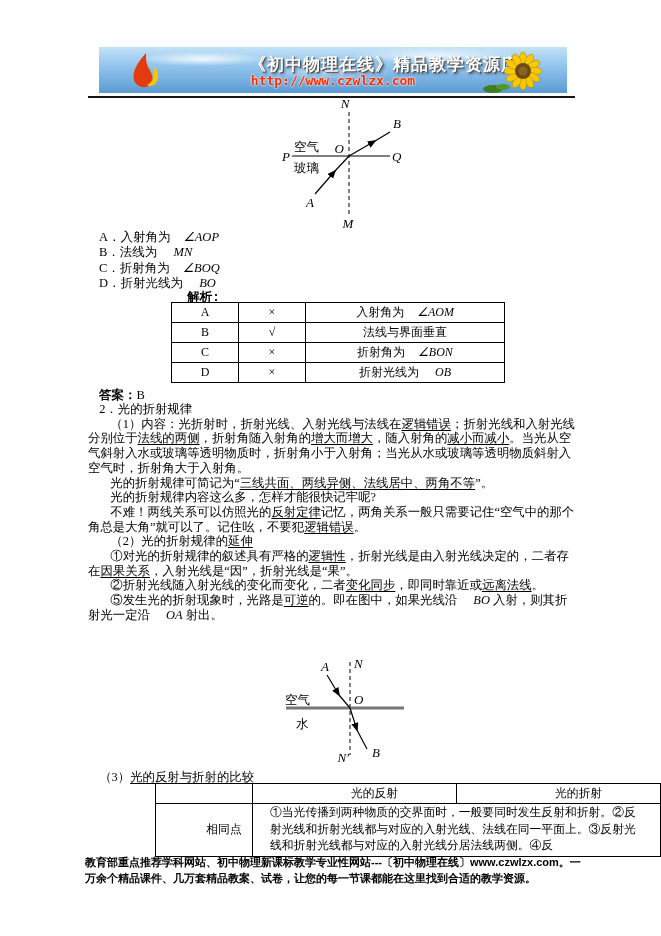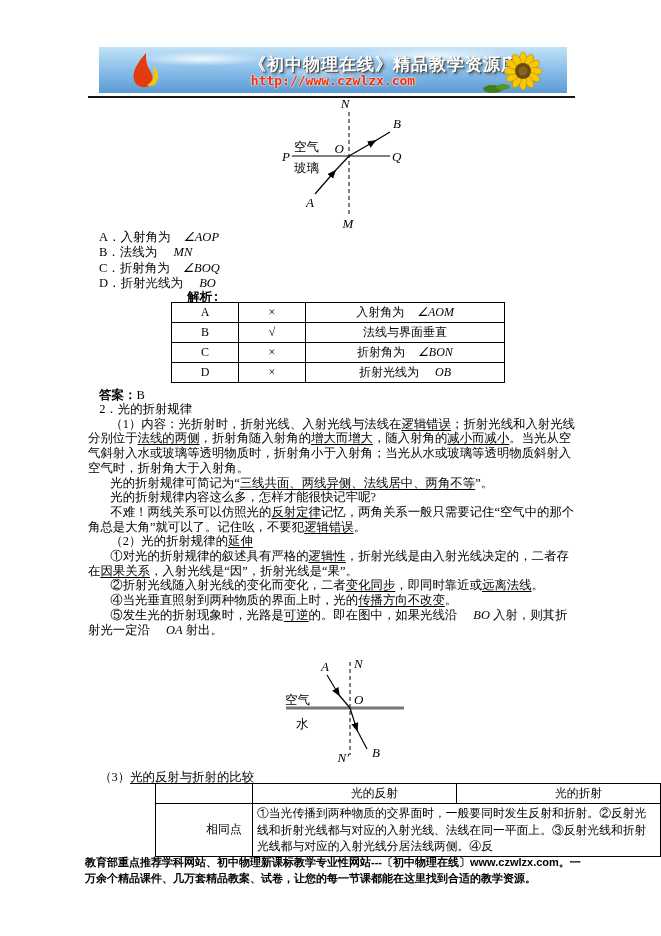--- a/index.html
+++ b/index.html
@@ -41,21 +41,21 @@
   .t1{left:171px;top:302px;font-size:12px;}
   .t1 td{border:1px solid #000;text-align:center;height:19px;padding:0 3px;}
   .t1 .c-key{width:60px;}
   .t1 .c-mark{width:60px;}
   .t1 .c-desc{width:192px;}
   .t2{left:155px;top:783px;font-size:11.8px;}
   .t2 td,.t2 th{border:1px solid #000;font-weight:normal;padding-left:41px;}
   .t2 .h0{width:56px;}
   .t2 .h1,.t2 .h2{width:168px;text-align:center;height:17px;}
   .t2 .rowlab{text-align:center;}
-  .t2 .merged{padding:1px 4px;line-height:16.5px;text-align:left;}
+  .t2 .merged{padding:1px 17px;line-height:16.5px;text-align:left;font-family:Liberation Mono, monospace;}
 
   .footer{left:85px;top:855px;width:500px;
     font-family:"Liberation Sans","DejaVu Sans",sans-serif;
     font-weight:bold;font-size:11px;line-height:15.5px;}
 
   
   .dlabel{font-family:"Liberation Serif",serif;font-style:italic;font-size:13px;}
   .dcjk{font-family:"Liberation Serif",serif;font-size:12.5px;}
 </style>
 </head>
@@ -156,21 +156,20 @@
 
 <div class="abs sec2">
   <div class="title">2．光的折射规律</div>
   <p><span>（1）内容：光折射时，折射光线、入射光线与法线在</span><span class="u">逻辑错误</span><span>；折射光线和入射光线分别位于</span><span class="u">法线的两侧</span><span>，折射角随入射角的</span><span class="u">增大而增大</span><span>，随入射角的</span><span class="u">减小而减小</span><span>。当光从空气斜射入水或玻璃等透明物质时，折射角小于入射角；当光从水或玻璃等透明物质斜射入空气时，折射角大于入射角。</span></p>
   <p><span>光的折射规律可简记为“</span><span class="u">三线共面、两线异侧、法线居中、两角不等</span><span>”。</span></p>
   <p><span>光的折射规律内容这么多，怎样才能很快记牢呢?</span></p>
   <p><span>不难！两线关系可以仿照光的</span><span class="u">反射定律</span><span>记忆，两角关系一般只需要记住“空气中的那个角总是大角”就可以了。记住吆，不要犯</span><span class="u">逻辑错误</span><span>。</span></p>
   <p><span>（2）光的折射规律的</span><span class="u">延伸</span></p>
   <p><span>①对光的折射规律的叙述具有严格的</span><span class="u">逻辑性</span><span>，折射光线是由入射光线决定的，二者存在</span><span class="u">因果关系</span><span>，入射光线是“因”，折射光线是“果”。</span></p>
   <p><span>②折射光线随入射光线的变化而变化，二者</span><span class="u">变化同步</span><span>，即同时靠近或</span><span class="u">远离法线</span><span>。</span></p>
-  <p><span>④当光垂直照射到两种物质的界面上时，光的</span><span class="u">传播方向不改变</span><span>。</span></p>
   <p><span>⑤发生光的折射现象时，光路是</span><span class="u">可逆</span><span>的。即在图中，如果光线沿 </span><span class="i">BO</span><span> 入射，则其折射光一定沿 </span><span class="i">OA</span><span> 射出。</span></p>
 </div>
 
 <svg class="abs" style="left:276px;top:650px;" width="148" height="118" viewBox="0 0 148 118">
   <defs>
     <marker id="ar2" markerWidth="9" markerHeight="8" refX="6" refY="3" orient="auto">
       <path d="M0,0 L7.5,3 L0,6 Z" fill="#000"></path>
     </marker>
   </defs>
   <line x1="74" y1="12" x2="74" y2="105" stroke="#000" stroke-width="1" stroke-dasharray="4,3"></line>

